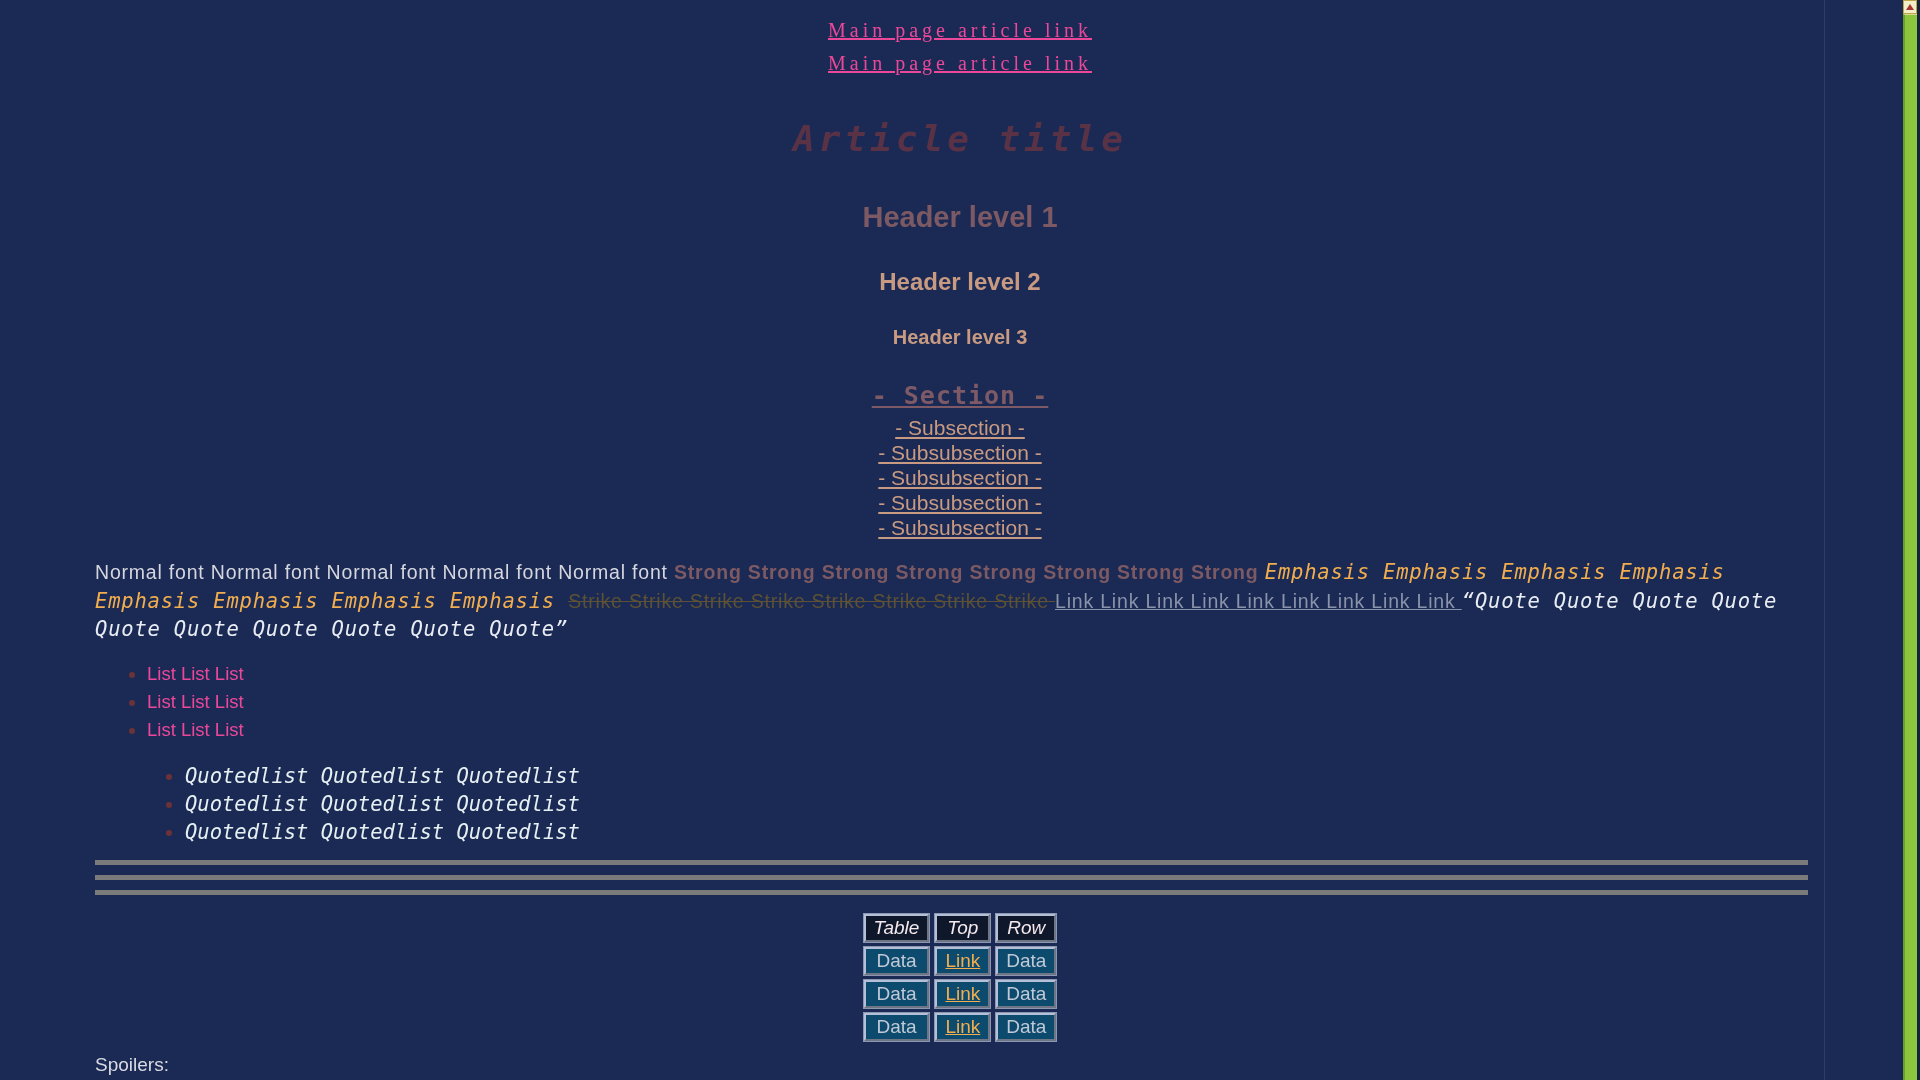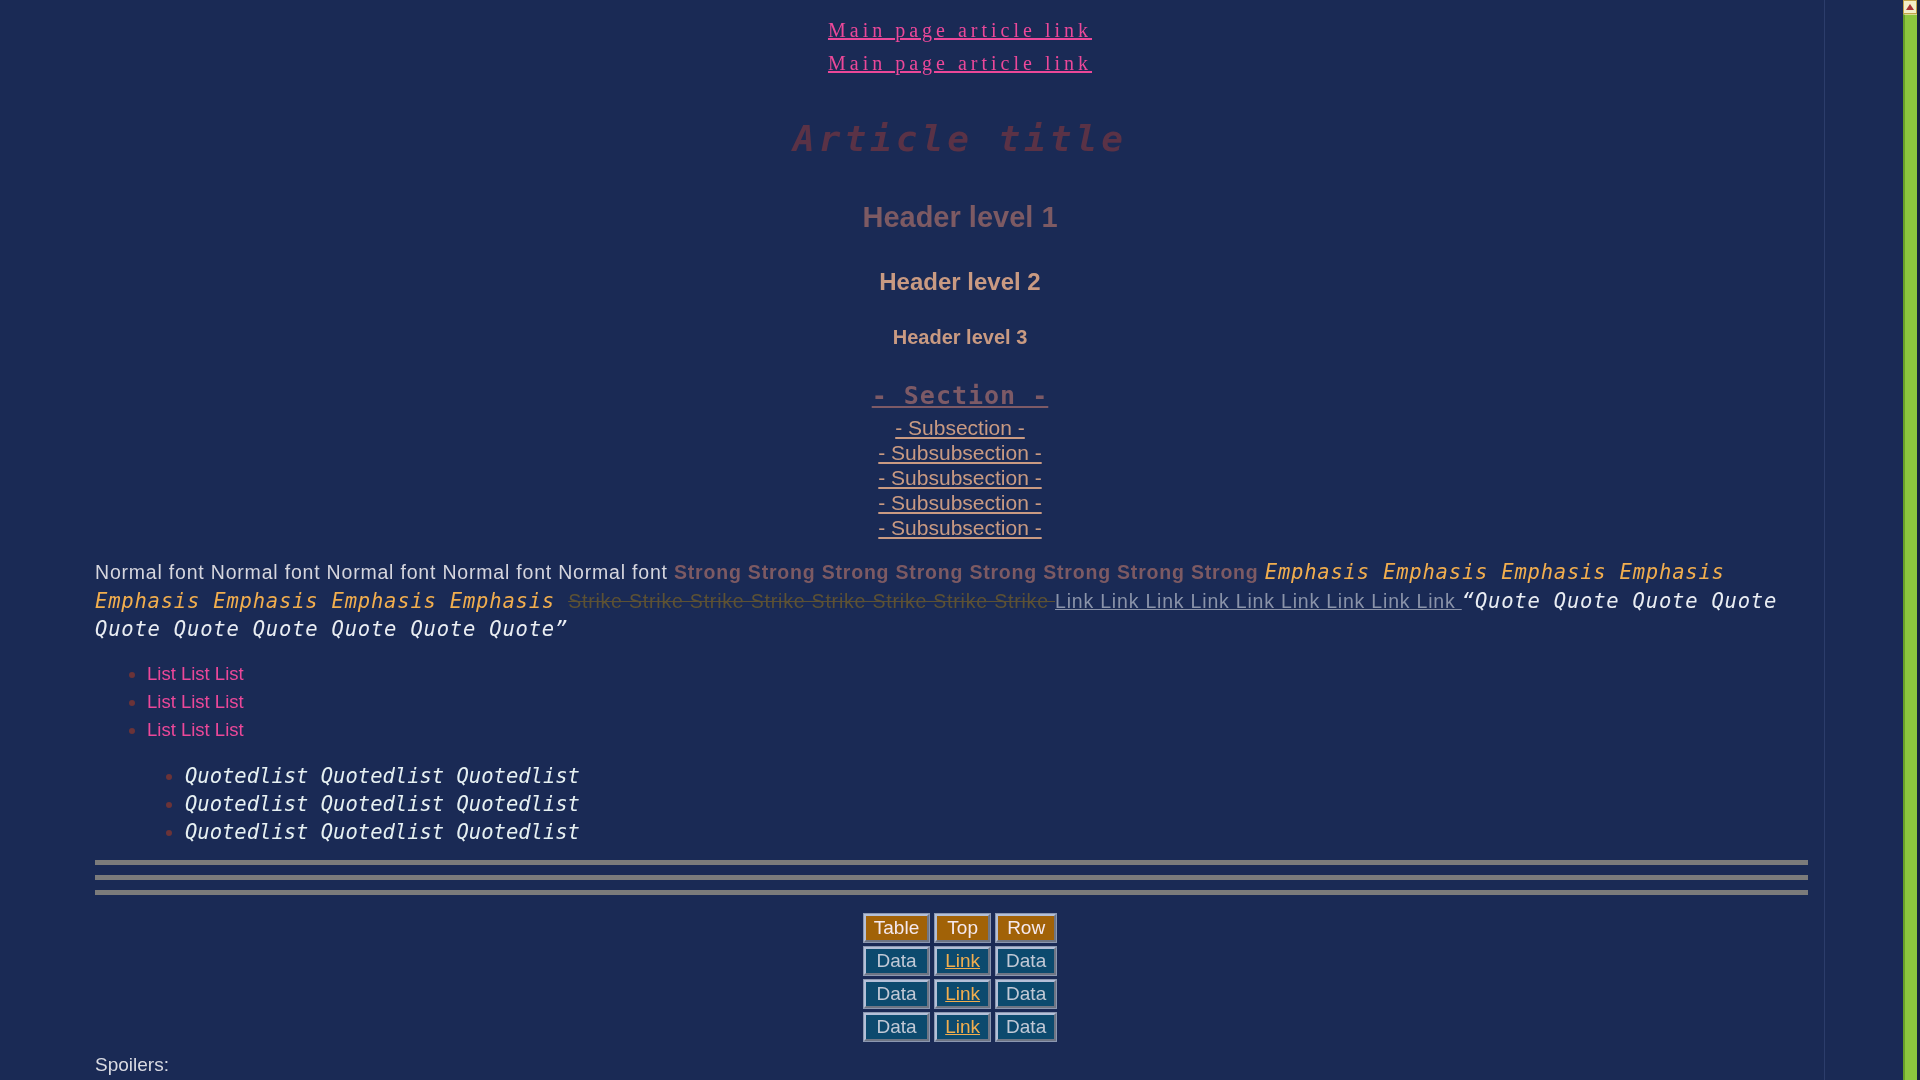--- a/index.html
+++ b/index.html
@@ -104,21 +104,21 @@
     margin: 14px auto 0 auto;
     border-collapse: separate; border-spacing: 6px 5px;
     font-size: 19px;
   }
   .demo-table th, .demo-table td {
     padding: 1px 8px;
     text-align: center;
     border: 2px outset #b4c0d8;
     box-shadow: 0 0 0 1px #8b97b0;
   }
-  .demo-table th { background: #a16207; color: #f5e9ef; font-weight: normal; }
+  .demo-table th { background: #0f172a; color: #f5e9ef; font-weight: normal; font-style: italic; }
   .demo-table td { background: #0c4a6e; color: #c2c9d6; }
   .demo-table td a { color: #f2ae4e; text-decoration: underline; }
 
   
   .spoilers { margin: 8px 16px 0 0; font-size: 19px; color: #d9dae2; }
 
   
   .content-divider {
     position: fixed; left: 1824px; top: 0;
     width: 1px; height: 1080px;

